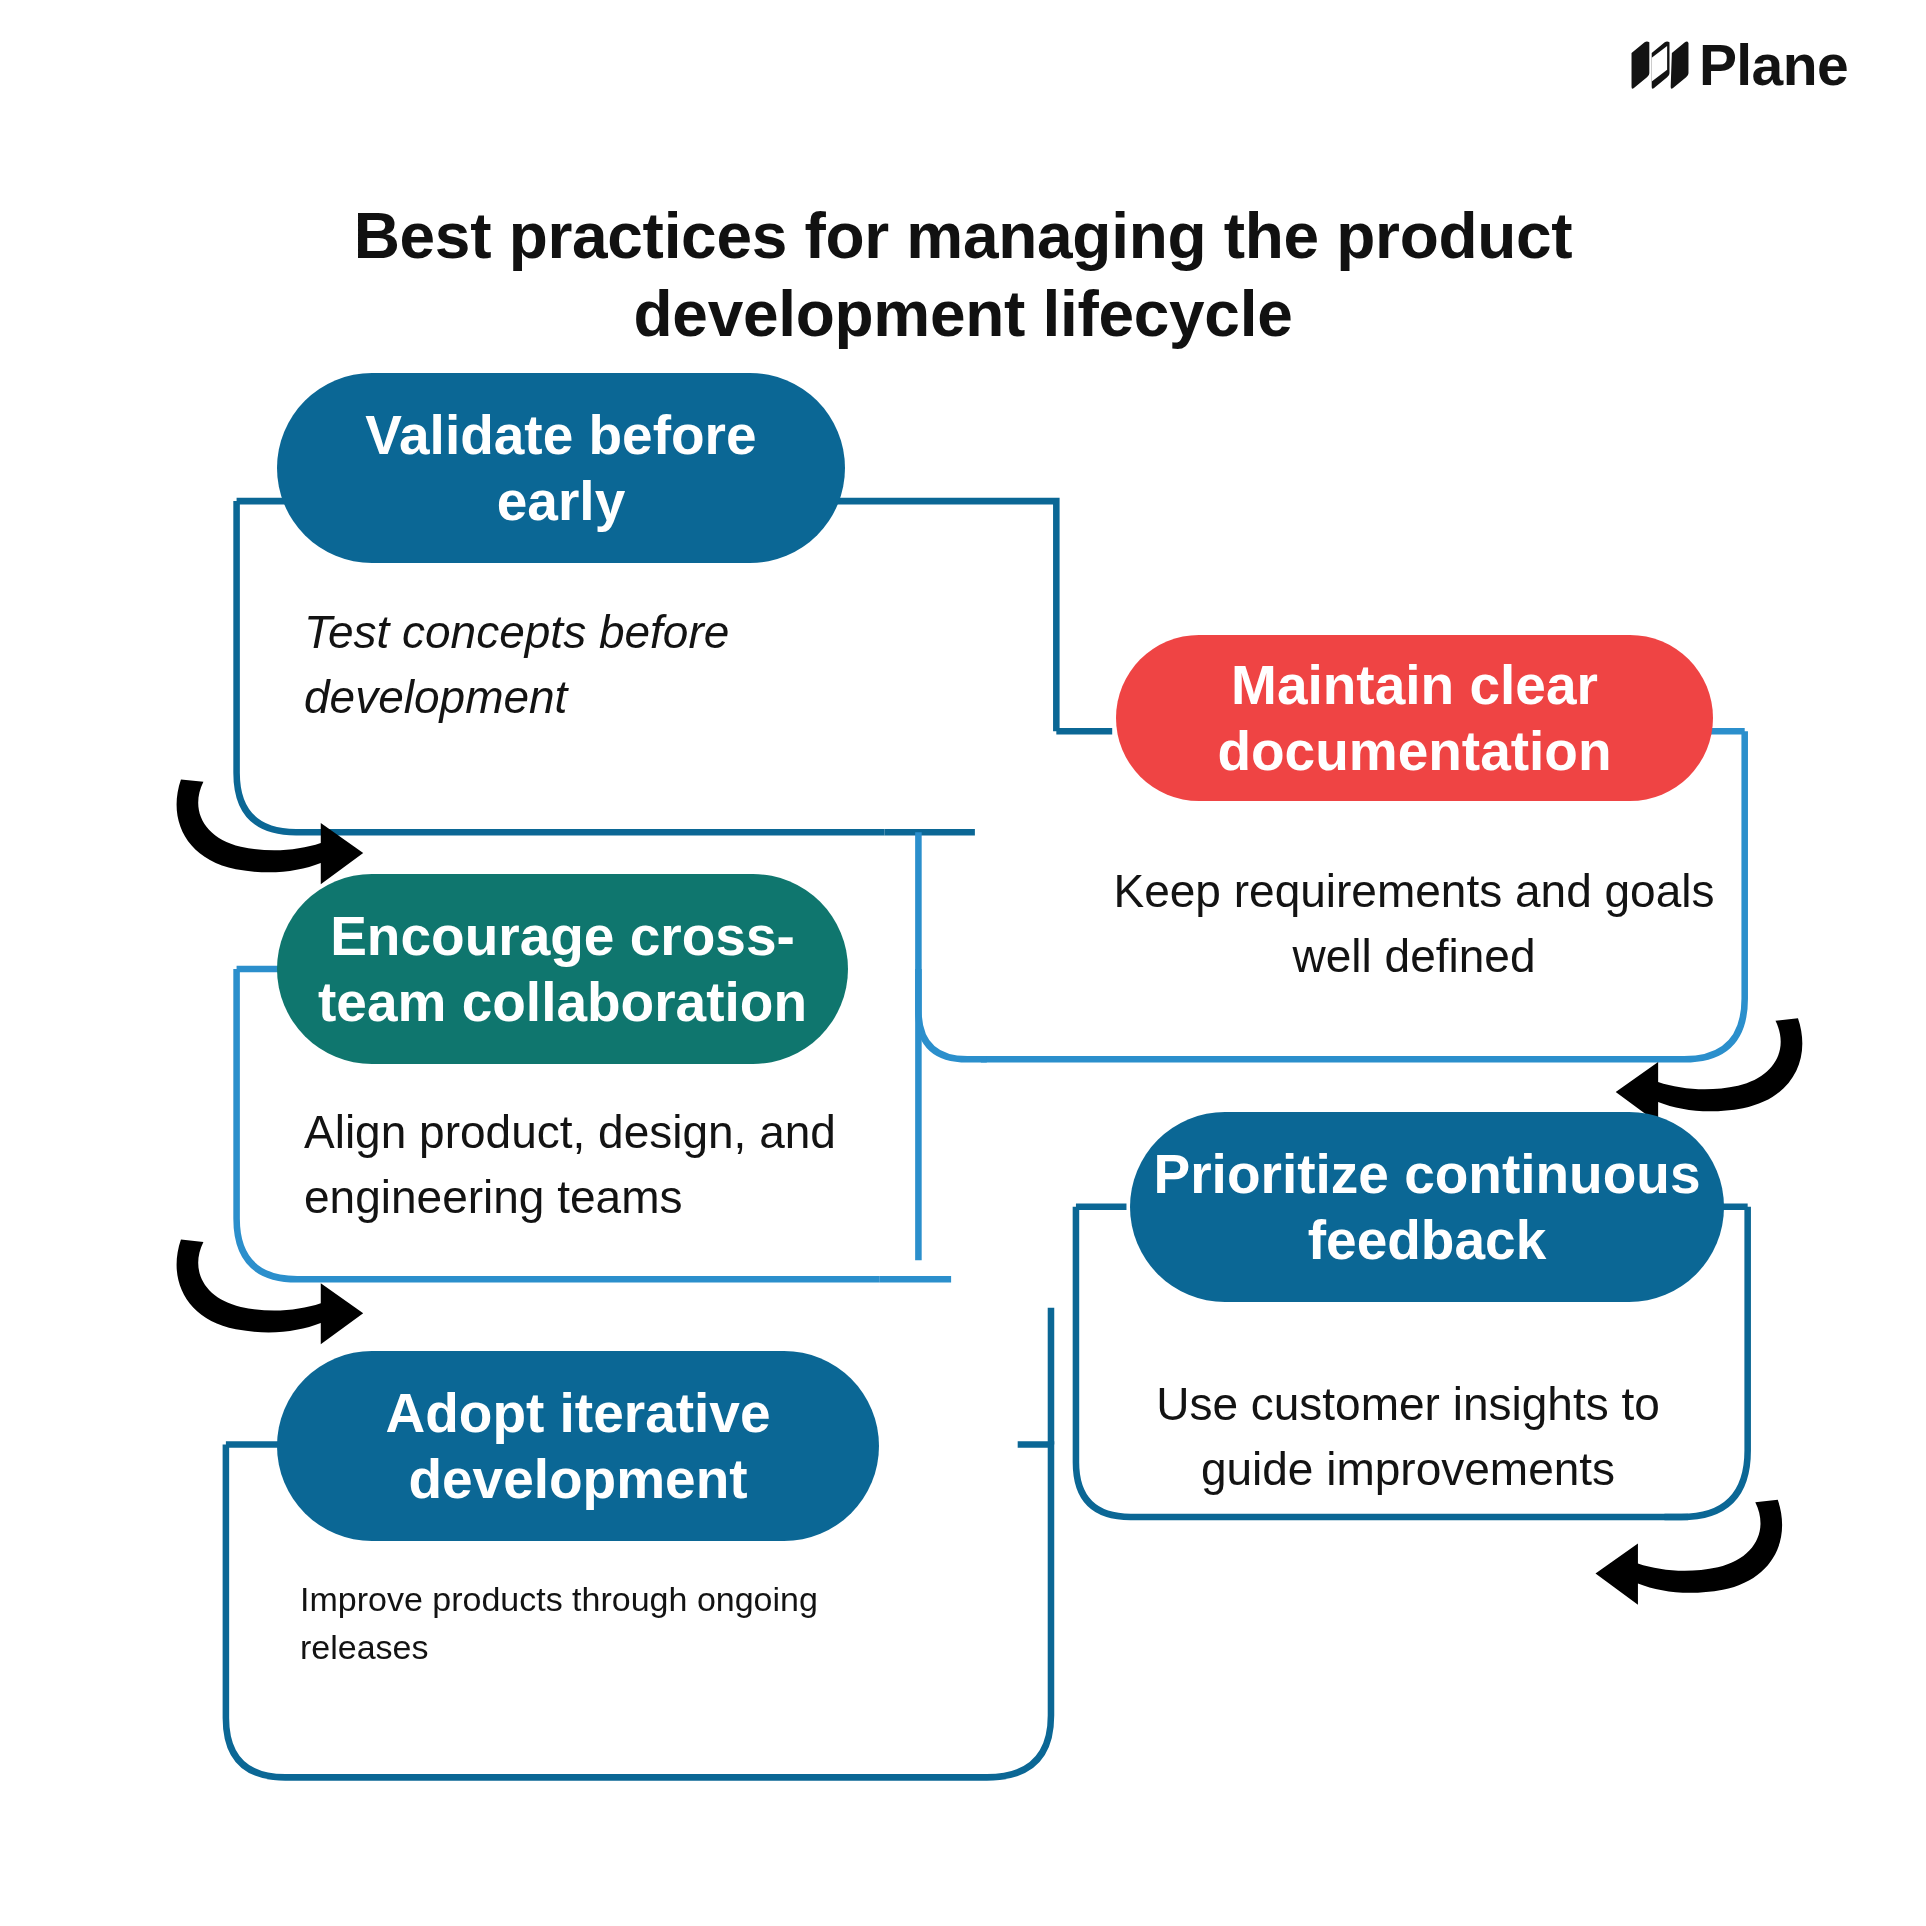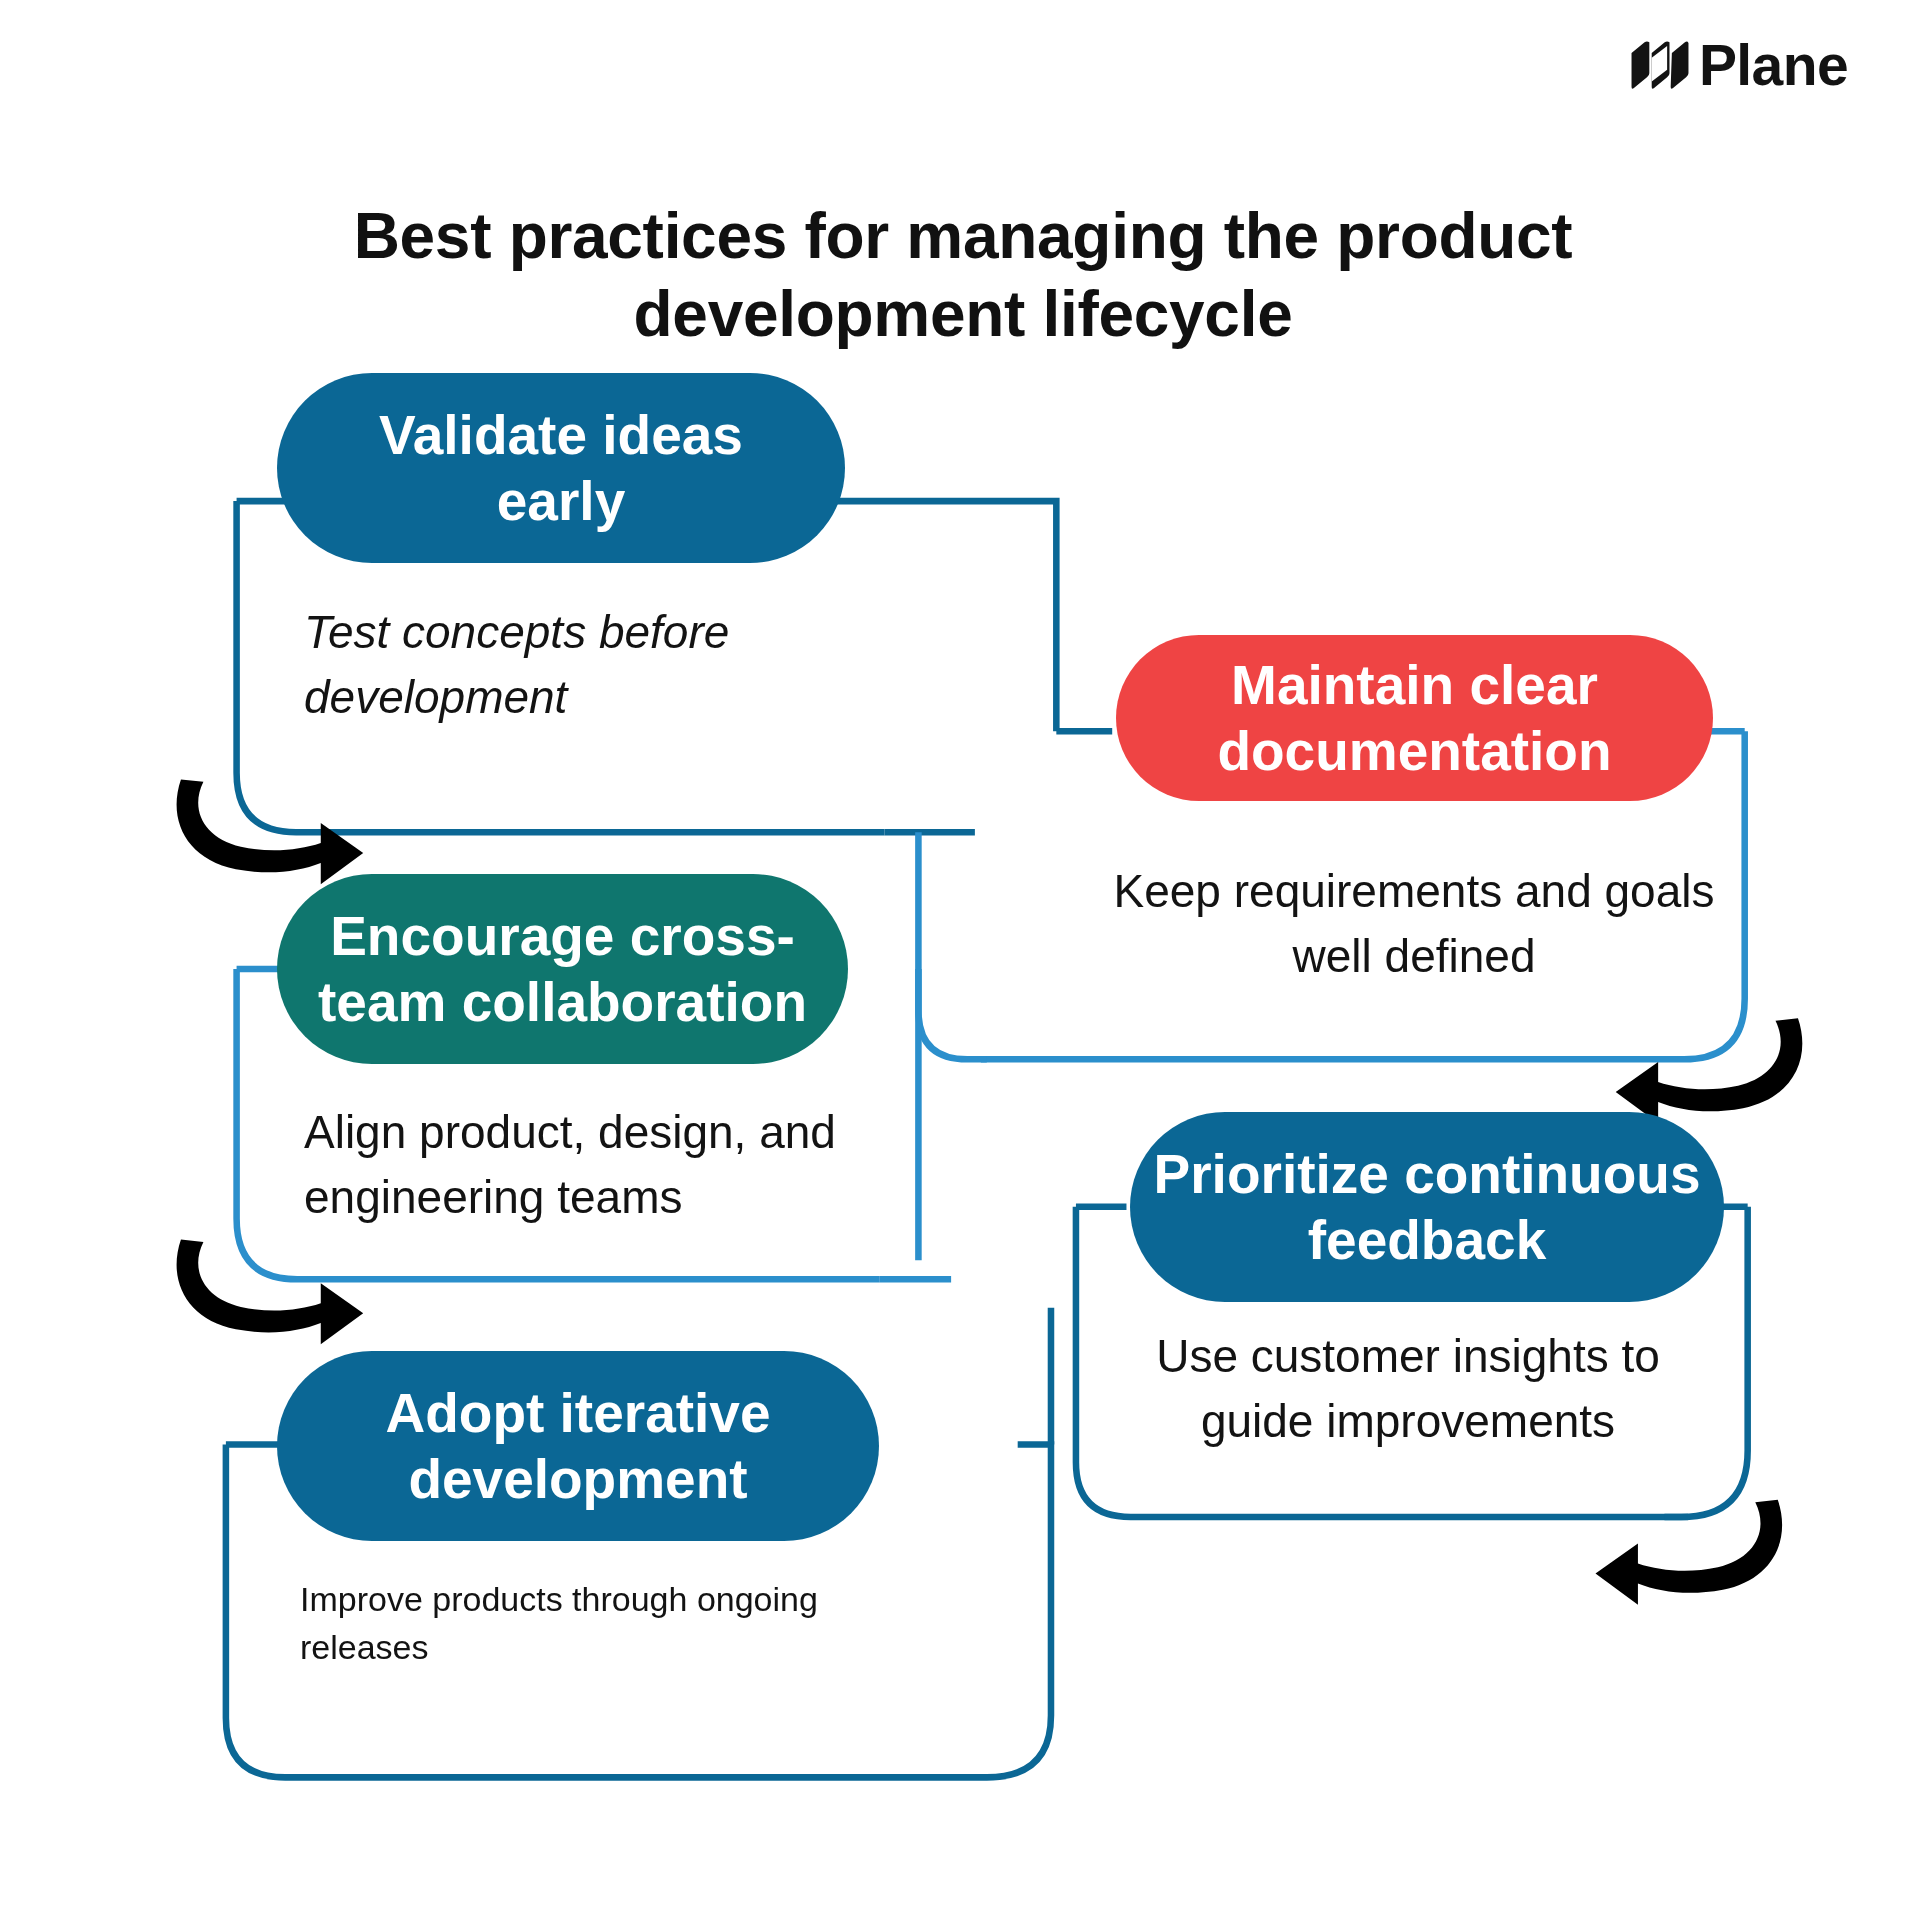--- a/index.html
+++ b/index.html
@@ -112,38 +112,38 @@
       <path d="M38 22 L60 4 Q64 1 68 4 L68 56 Q68 60 64 63 L42 81 Q38 84 38 79 Z" fill="#131313"></path>
       <path d="M72 22 L94 4 Q98 1 100 5 L100 56 Q100 60 96 63 L74 81 Q70 84 70 79 Z" fill="#131313"></path>
       <path d="M38 30 L64 10 L64 50 L38 70 Z" fill="#ffffff"></path>
     </svg>
     <span class="brand-name">Plane</span>
   </div>
 
   <div class="title">Best practices for managing the product development lifecycle</div>
 
   <div class="pill" style="left:277px;top:373px;width:568px;height:190px;border-radius:95px;background:#0B6795;font-size:55px;padding:0 32px;">
-    <span>Validate ideas early</span>
+    <span>Validate before early</span>
   </div>
   <div class="desc" style="left:304px;top:600px;width:523px;font-size:46px;font-style:italic;">Test concepts before development</div>
 
   <div class="pill" style="left:1116px;top:635px;width:597px;height:166px;border-radius:83px;background:#ef4444;font-size:55px;padding:0 27px;">
     <span>Maintain clear documentation</span>
   </div>
   <div class="desc" style="left:1093px;top:859px;width:642px;font-size:46px;text-align:center;">Keep requirements and goals well defined</div>
 
   <div class="pill" style="left:277px;top:874px;width:571px;height:190px;border-radius:95px;background:#0f766e;font-size:55px;padding:0 24px;">
     <span>Encourage cross-team collaboration</span>
   </div>
   <div class="desc" style="left:304px;top:1100px;width:612px;font-size:46px;">Align product, design, and engineering teams</div>
 
   <div class="pill" style="left:1130px;top:1112px;width:594px;height:190px;border-radius:95px;background:#0B6795;font-size:55px;padding:0 15.5px;">
     <span>Prioritize continuous feedback</span>
   </div>
-  <div class="desc" style="left:1099px;top:1324px;width:618px;font-size:46px;text-align:center;">Use customer insights to guide improvements</div>
+  <div class="desc" style="left:1099px;top:1372px;width:618px;font-size:46px;text-align:center;">Use customer insights to guide improvements</div>
 
   <div class="pill" style="left:277px;top:1351px;width:602px;height:190px;border-radius:95px;background:#0B6795;font-size:55px;padding:16px 32px;">
     <span>Adopt iterative development</span>
   </div>
   <div class="desc" style="left:300px;top:1575px;width:612px;font-size:34px;">Improve products through ongoing releases</div>
 
 </div>
 
 
 </body></html>

